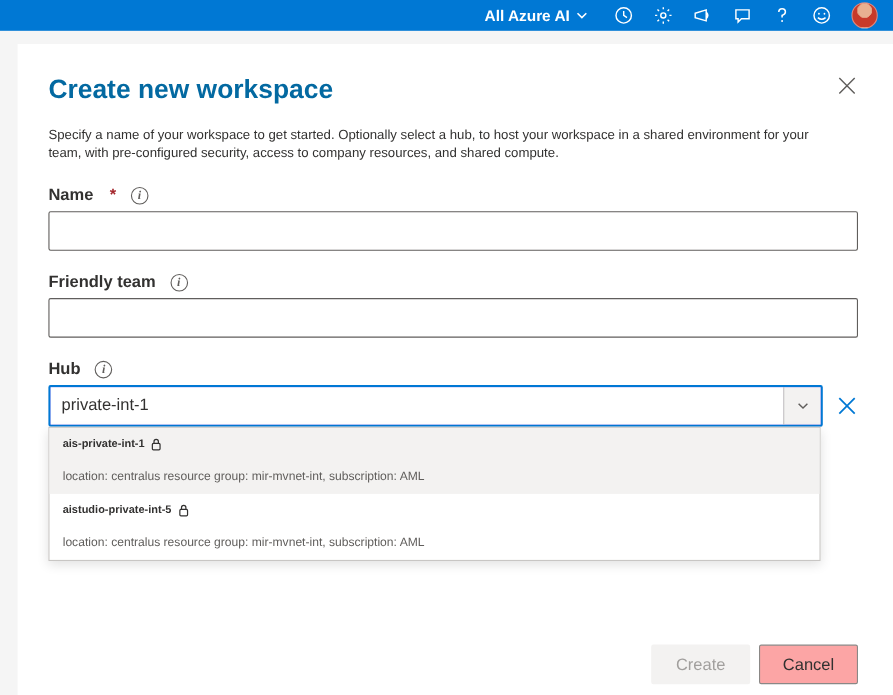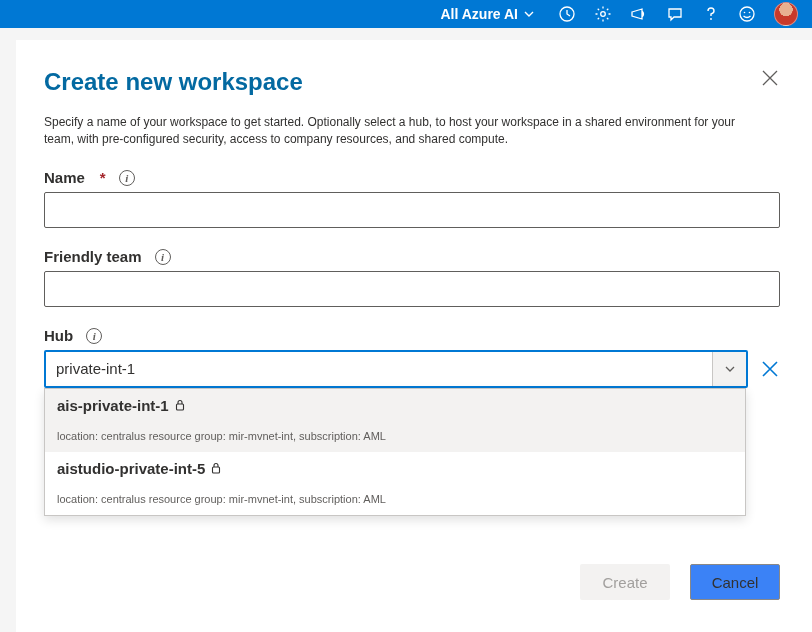--- a/index.html
+++ b/index.html
@@ -165,60 +165,60 @@
   }
   .dd-item {
     padding: 8px 12px 10px 12px;
     cursor: pointer;
   }
   .dd-item.hover { background: #f3f2f1; }
   .dd-title {
     display: flex;
     align-items: center;
     gap: 4px;
-    font-size: 15px;
+    font-size: 10px;
     font-weight: 600;
     color: #323130;
   }
   .dd-sub {
     font-size: 11px;
     color: #605e5c;
     margin-top: 16px;
   }
   .lock-icon {
     width: 14px;
     height: 14px;
     display: inline-flex;
   }
   .footer {
     position: absolute;
-    bottom: 32px;
+    bottom: 10px;
     right: 32px;
     display: flex;
-    gap: 20px;
+    gap: 8px;
   }
   .btn {
     min-width: 90px;
     height: 36px;
     border-radius: 2px;
     font-size: 15px;
     font-weight: 400;
     cursor: pointer;
     display: flex;
     align-items: center;
     justify-content: center;
   }
   .btn-primary {
     background: #f3f2f1;
     color: #a19f9d;
     border: none;
     cursor: default;
   }
   .btn-secondary {
-    background: #3b82f6;
+    background: #fca5a5;
     color: #323130;
     border: 1px solid #8a8886;
   }
 </style>
 </head>
 <body>
 
 <div class="topbar">
   <div class="scope">
     <span>All Azure AI</span>

